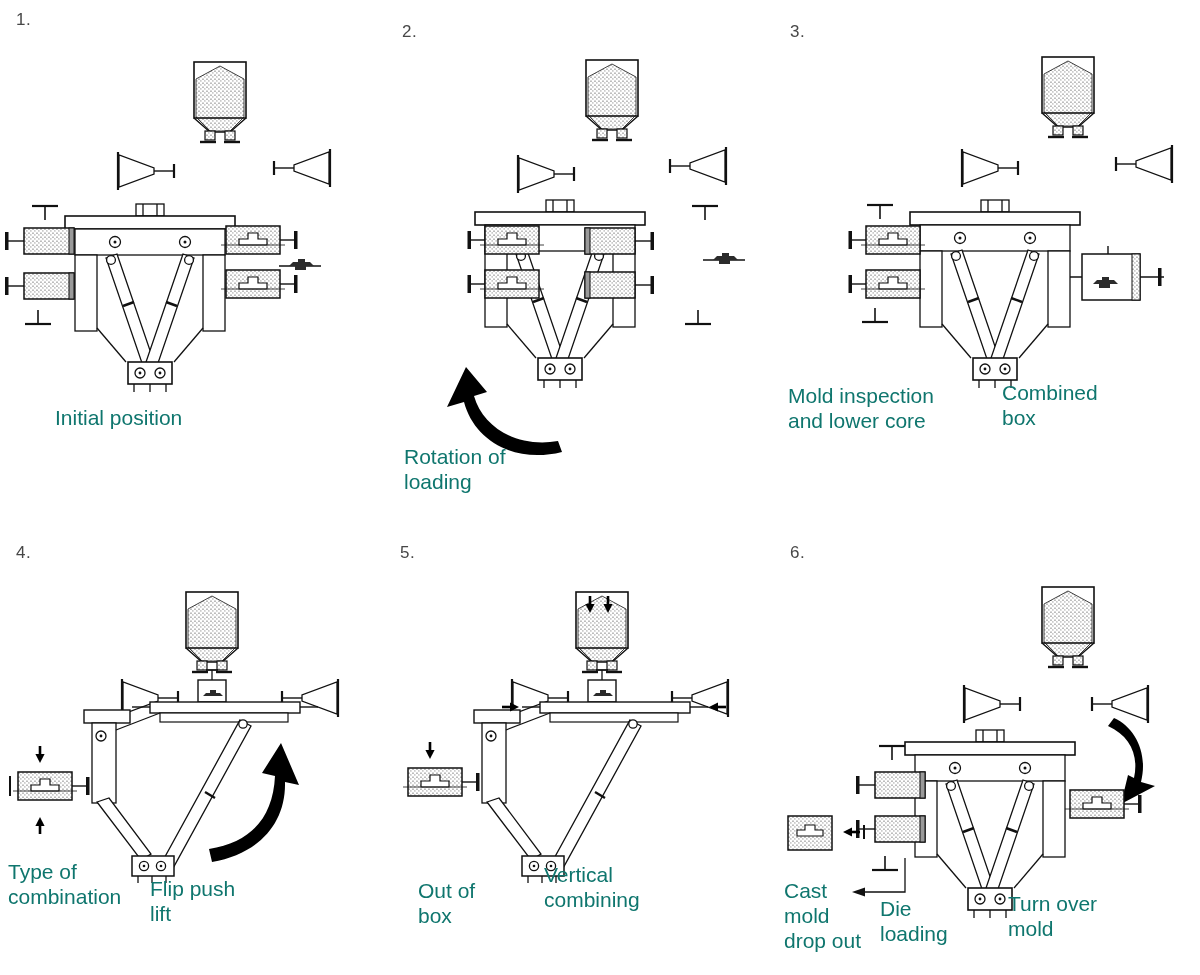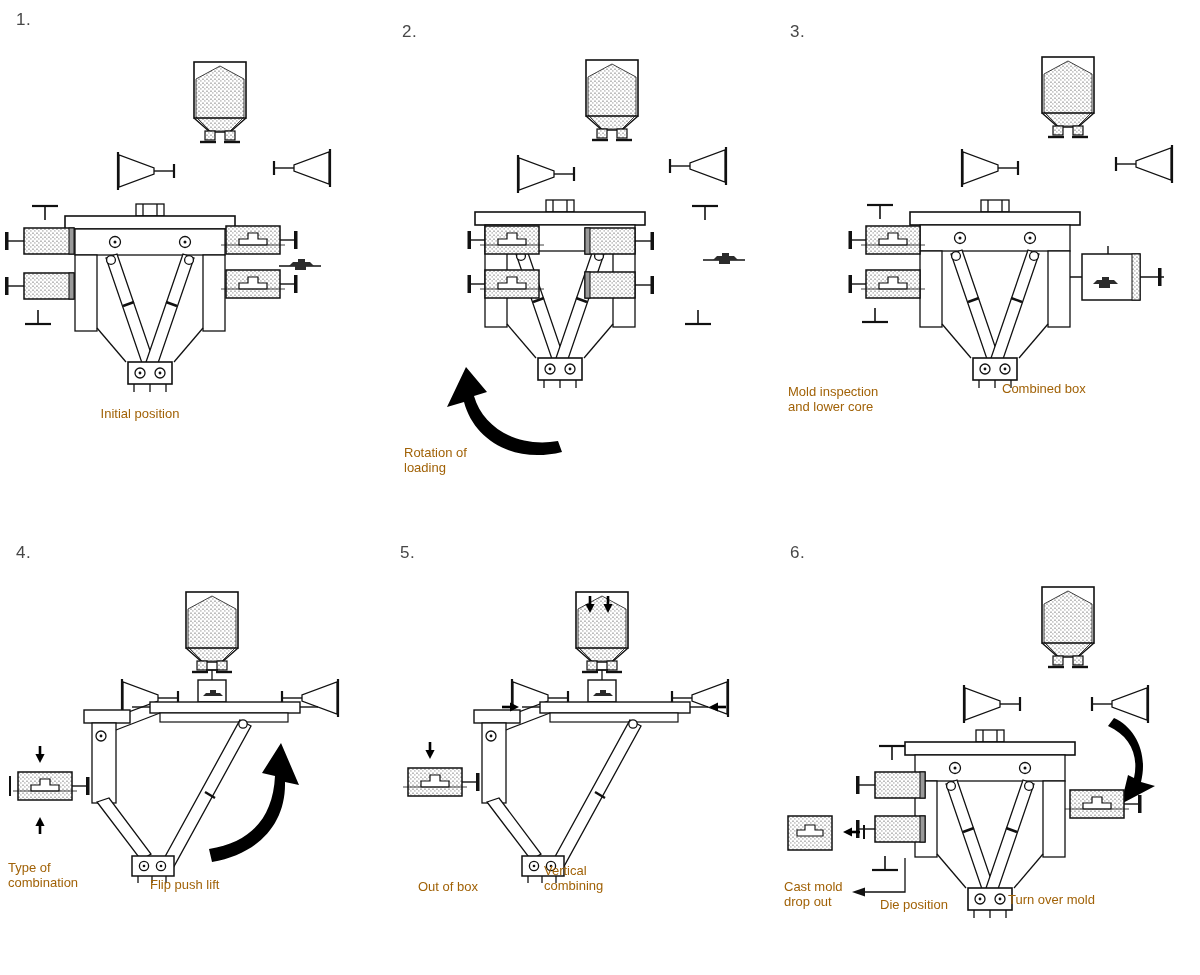--- a/index.html
+++ b/index.html
@@ -6,24 +6,24 @@
   .page{
     position:relative;width:1200px;height:975px;background:#ffffff;
     font-family:"Liberation Sans", sans-serif;color:#3d3d3d;overflow:hidden;
   }
   .panel{position:absolute;}
   .panel svg{position:absolute;left:0;top:0;}
   .pnum{
     position:absolute;font-size:17px;color:#474747;letter-spacing:.5px;
   }
   .cap{
-    position:absolute;font-size:13px;line-height:1.18;color:#a16207;
+    position:absolute;font-size:21px;line-height:1.18;color:#0f766e;
     white-space:pre-line;
   }
-  .cap.center{text-align:center;}
+  .cap.center{}
 </style>
 </head>
 <body>
 
 <div class="page">
 
   <svg width="0" height="0" style="position:absolute" aria-hidden="true">
     <defs>
       <pattern id="stip" width="4" height="4" patternUnits="userSpaceOnUse">
         <rect width="4" height="4" fill="#ffffff"></rect>
@@ -256,17 +256,17 @@
       <line x1="84" y1="285" x2="84" y2="299" stroke="#111" stroke-width="2"></line>
       <use href="#arrD" transform="translate(80,292) rotate(90)"></use>
       <g>
         <polyline points="84,352 125,352 125,318" fill="none" stroke="#111" stroke-width="1.3"></polyline>
         <polygon points="72,352 85,347.5 85,356.5" fill="#111"></polygon>
       </g>
     </svg>
     <div class="pnum" style="left:10px;top:3px">6.</div>
     <div class="cap" style="left:4px;top:339px;width:80px">Cast mold
 drop out</div>
-    <div class="cap" style="left:100px;top:357px;width:80px">Die position</div>
+    <div class="cap" style="left:100px;top:357px;width:80px">Die loading</div>
     <div class="cap" style="left:228px;top:352px;width:140px">Turn over mold</div>
   </section>
 
 </div>
 
 </body></html>

